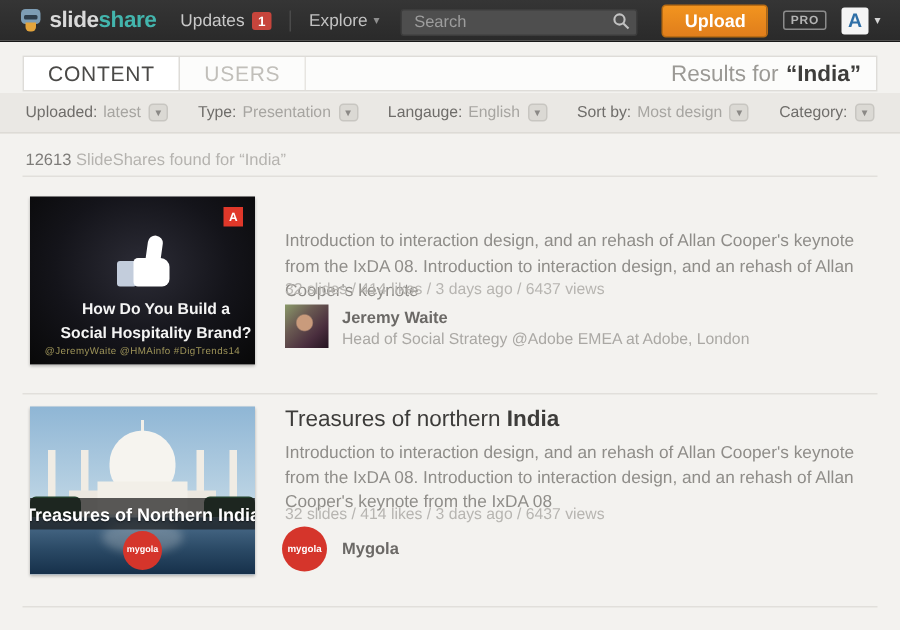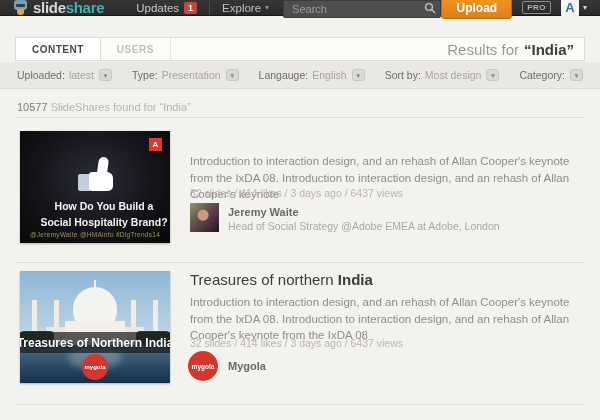--- a/index.html
+++ b/index.html
@@ -5,21 +5,21 @@
   * { margin:0; padding:0; box-sizing:border-box; }
   html,body { width:600px; height:420px; overflow:hidden; }
   body {
     position:relative;
     font-family:"Liberation Sans", sans-serif;
     background:#f3f2ef;
   }
 
   
   .header {
-    position:absolute; top:0; left:0; width:600px; height:16px;
+    position:absolute; top:0; left:0; width:600px; height:28px;
     background:linear-gradient(#353535,#2a2a2a);
     border-bottom:1px solid #171717;
     display:flex; align-items:center; padding:0 13px;
   }
   .logo { display:flex; align-items:center; cursor:pointer; }
   .logo-icon { width:15px; height:15px; position:relative; margin-right:5px; }
   .logo-icon .head {
     position:absolute; top:0; left:1px; width:13px; height:10px;
     background:#7d9db5; border-radius:3px;
   }
@@ -28,21 +28,21 @@
     background:#2e3e4c; border-radius:1px;
   }
   .logo-icon .body {
     position:absolute; bottom:0; left:4px; width:7px; height:6px;
     background:#e3a43c; border-radius:0 0 3px 3px;
   }
   .logo-text { font-size:15px; font-weight:700; letter-spacing:-0.3px; }
   .logo-slide { color:#d9d9d9; }
   .logo-share { color:#43b5ad; }
 
-  .updates { display:flex; align-items:center; margin-left:32px; cursor:pointer; }
+  .updates { display:flex; align-items:center; margin-left:16px; cursor:pointer; }
   .updates-label { font-size:11.5px; color:#c9c9c9; }
   .updates-badge {
     margin-left:5px; background:#c7453c; color:#fff; font-size:9px; font-weight:700;
     padding:1px 4px; border-radius:2px;
   }
   .hdr-divider { width:1px; height:14px; background:#4a4a4a; margin:0 12px; }
   .explore { display:flex; align-items:center; cursor:pointer; }
   .explore-label { font-size:11.5px; color:#c2c2c2; }
   .caret { font-size:8px; color:#8f8f8f; margin-left:4px; }
 
@@ -78,21 +78,21 @@
   .user-caret { font-size:8px; color:#d6d6d6; margin-left:4px; }
 
   
   .tabstrip {
     position:absolute; top:37px; left:15px; width:570px; height:24px;
     background:#fcfcfb; border:1px solid #dedcd8;
     display:flex; align-items:stretch;
   }
   .tab {
     display:flex; align-items:center; padding:0 16px; cursor:pointer;
-    font-size:10px; font-weight:700; letter-spacing:0.5px;
+    font-size:14px; font-weight:400; letter-spacing:0.5px;
   }
   .tab-content { background:#ffffff; color:#4a4947; border-right:1px solid #dedcd8; }
   .tab-users  { color:#c1bfba; border-right:1px solid #e7e5e1; }
   .results-for {
     margin-left:auto; display:flex; align-items:center; padding-right:10px;
     font-size:15px;
   }
   .results-prefix { color:#9b9995; margin-right:5px; }
   .results-query  { color:#3e3d3b; font-weight:700; }
 
@@ -300,21 +300,21 @@
     <span class="filter-value">Most design</span>
     <span class="filter-chip">▼</span>
   </div>
   <div class="filter">
     <span class="filter-label">Category:</span>
     <span class="filter-chip">▼</span>
   </div>
 </div>
 
 <div class="countrow">
-  <span class="count-num">10577</span><span class="count-text"> SlideShares found for “India”</span>
+  <span class="count-num">12613</span><span class="count-text"> SlideShares found for “India”</span>
 </div>
 <div class="hairline hl-1"></div>
 
 <div class="result r1">
   <div class="thumb thumb1">
     <div class="adobe-logo">A</div>
     <div class="fb-thumb">
       <div class="fb-cuff"></div>
         <div class="fb-up"></div>
         <div class="fb-fist"></div>

